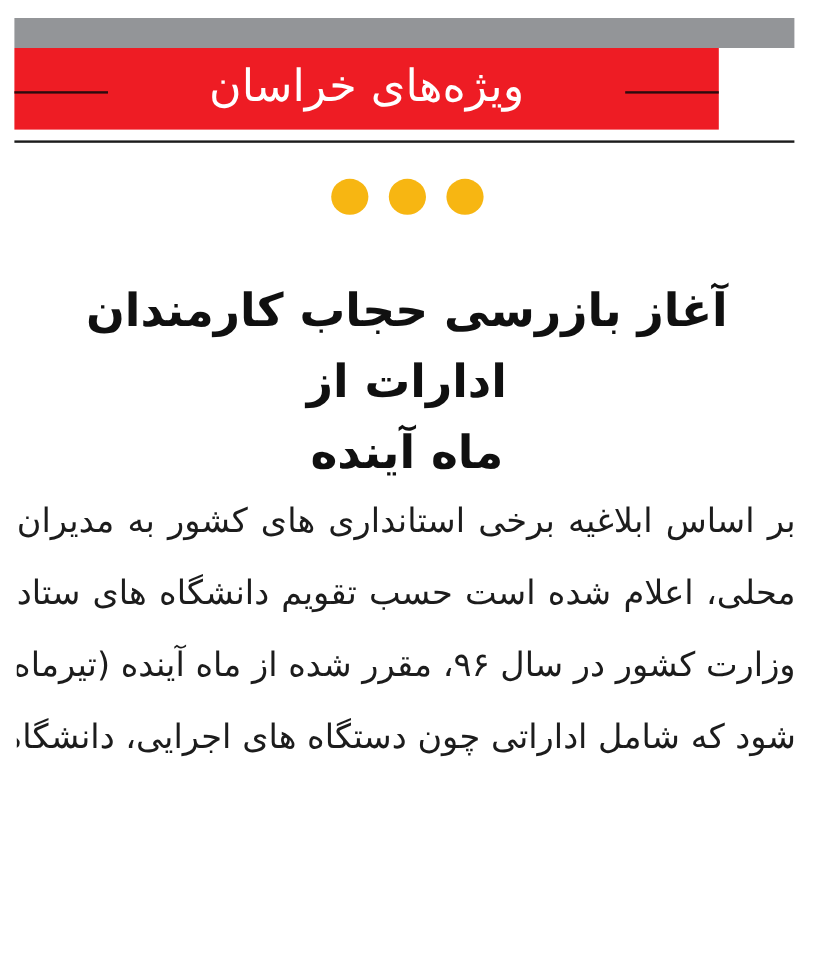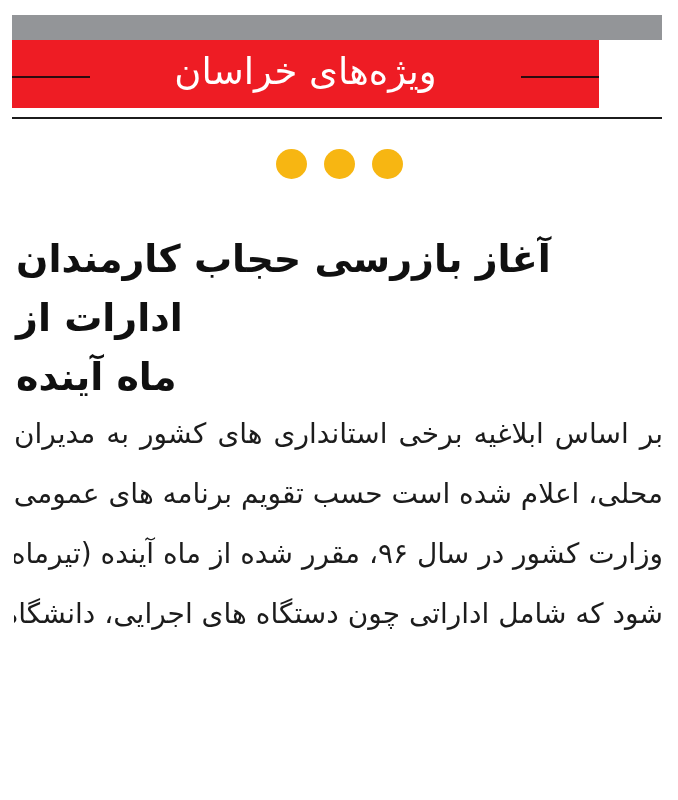--- a/index.html
+++ b/index.html
@@ -51,21 +51,21 @@
   .dots-row{
     position:absolute;left:0;right:0;top:149px;
     display:flex;justify-content:center;gap:17px;
   }
   .dot{
     width:31px;height:30px;border-radius:50%;
     background:var(--dot_yellow);
   }
   .headline{
     position:absolute;right:16px;left:16px;top:230px;
-    direction:rtl;text-align:left;
+    direction:rtl;text-align:center;
     color:var(--headline_black);
     font-weight:bold;
     font-size:38px;
     line-height:59px;
   }
   .body-block{
     position:absolute;right:15px;left:14px;top:399px;
     direction:rtl;
     color:var(--body_text);
     font-size:28px;
@@ -102,16 +102,16 @@
   <span class="dot"></span>
 </div>
 
 <h1 class="headline">
   <div>آغاز بازرسی حجاب کارمندان ادارات از</div>
   <div>ماه آینده</div>
 </h1>
 
 <div class="body-block">
   <div class="body-line">بر اساس ابلاغیه برخی استانداری های کشور به مدیران</div>
-  <div class="body-line">محلی، اعلام شده است حسب تقویم برنامه های عمومی</div>
+  <div class="body-line">محلی، اعلام شده است حسب تقویم دانشگاه های ستاد</div>
   <div class="body-line">وزارت کشور در سال ۹۶، مقرر شده از ماه آینده (تیرماه)</div>
   <div class="body-line">شود که شامل اداراتی چون دستگاه های اجرایی، دانشگاه</div>
 </div>
 
 </body></html>

